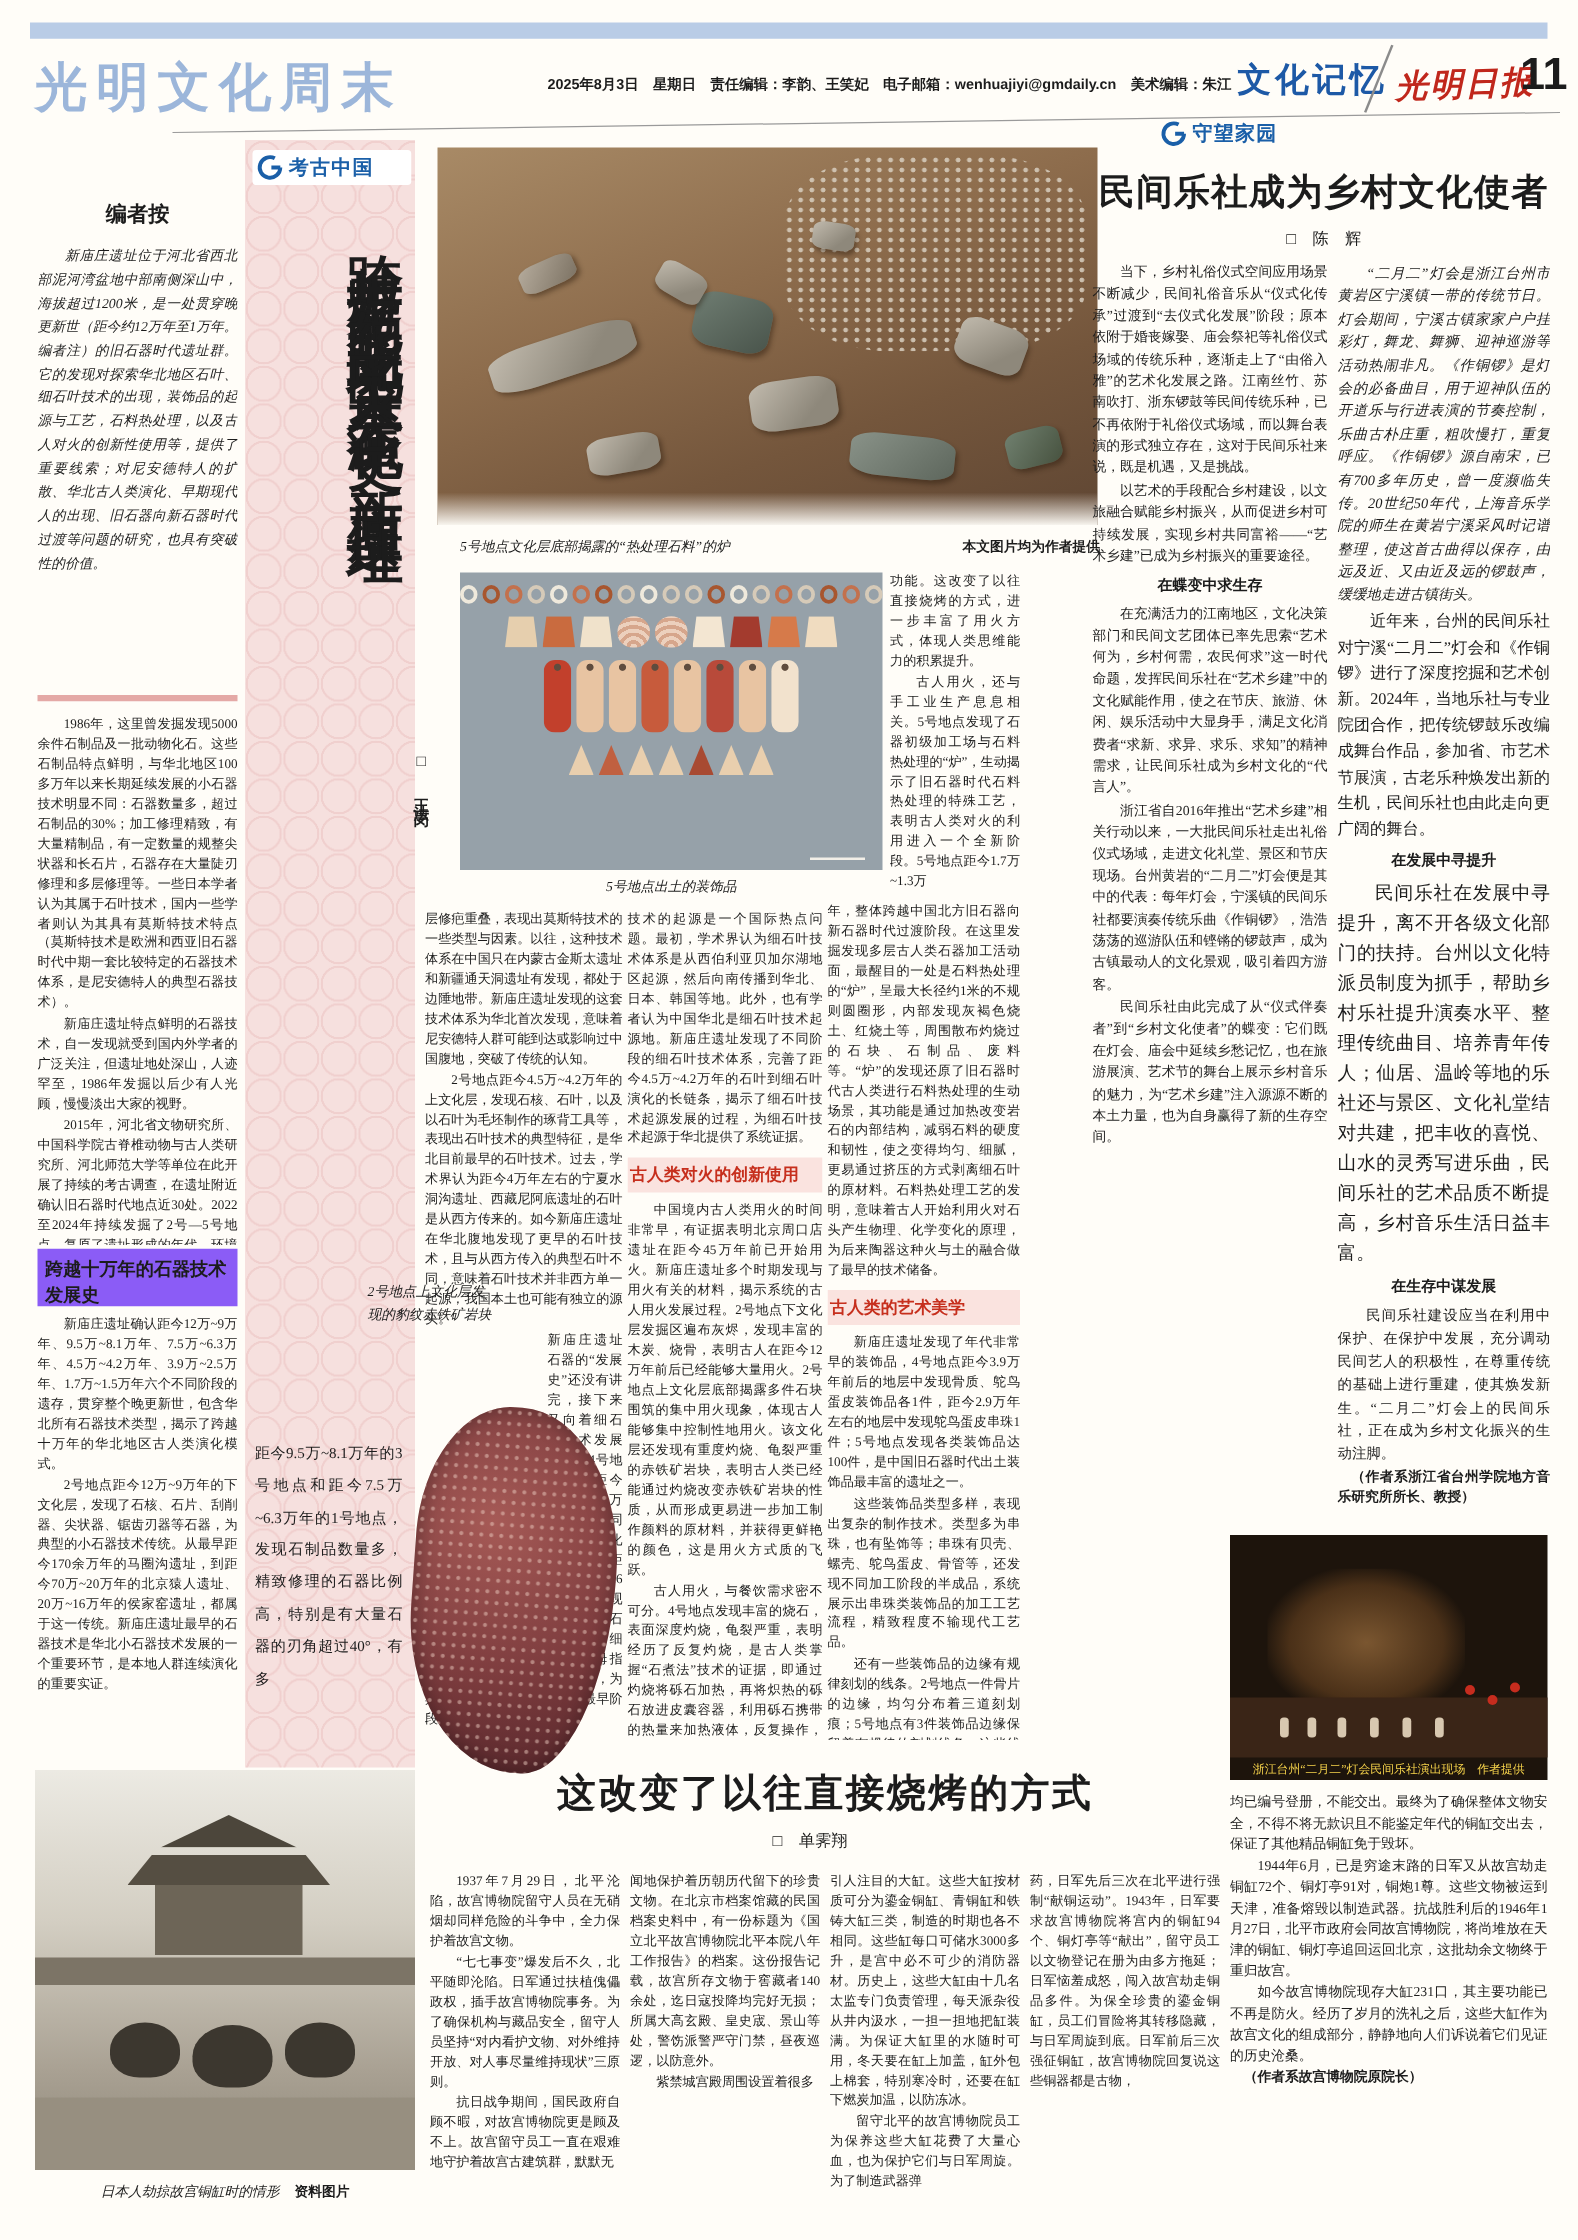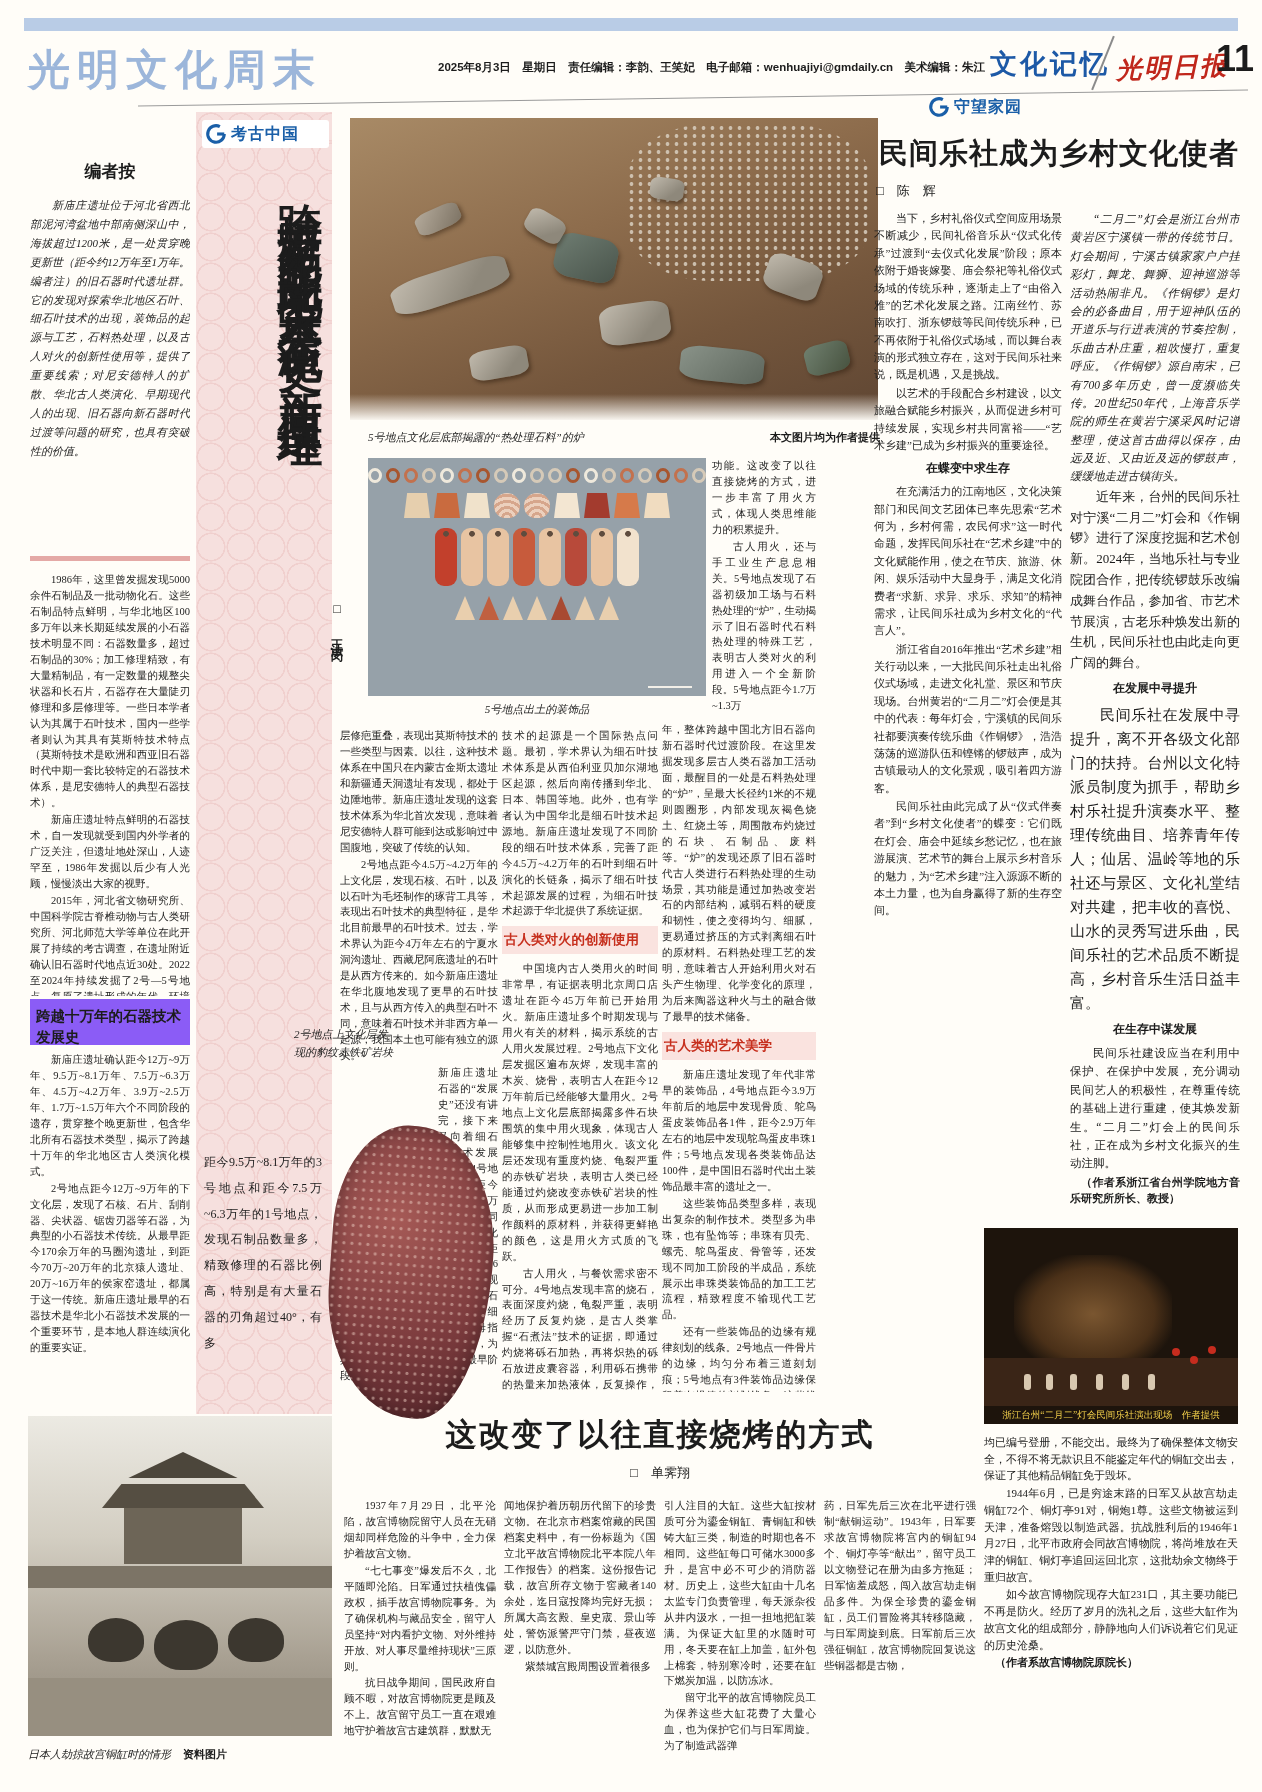--- a/index.html
+++ b/index.html
@@ -250,21 +250,21 @@
   </div>
 
 <div class="abs" style="left:928px;top:96px;display:flex;align-items:center;gap:4px">
   <svg width="22" height="22" viewBox="0 0 24 24">
       <path d="M21 12 A 9 9 0 1 1 16.2 4.0" fill="none" stroke="#1a5fa8" stroke-width="3.4"></path>
       <path d="M13.2 12 H 21" stroke="#1a5fa8" stroke-width="3.4"></path>
     </svg>
   <span class="kicker-label">守望家园</span>
 </div>
 <div class="abs" style="left:876px;top:134px;width:366px;text-align:center;font-size:29px;font-weight:900;letter-spacing:1px">民间乐社成为乡村文化使者</div>
-<div class="abs" style="left:876px;top:182px;width:366px;text-align:left;font-size:13px">□　陈　辉</div>
+<div class="abs" style="left:876px;top:182px;width:366px;text-align:center;font-size:13px">□　陈　辉</div>
 <div class="abs col" style="left:874px;top:210px;width:188px;height:1008px">
   <p class="p" style="font-size:11px;line-height:1.58">当下，乡村礼俗仪式空间应用场景不断减少，民间礼俗音乐从“仪式化传承”过渡到“去仪式化发展”阶段；原本依附于婚丧嫁娶、庙会祭祀等礼俗仪式场域的传统乐种，逐渐走上了“由俗入雅”的艺术化发展之路。江南丝竹、苏南吹打、浙东锣鼓等民间传统乐种，已不再依附于礼俗仪式场域，而以舞台表演的形式独立存在，这对于民间乐社来说，既是机遇，又是挑战。</p>
   <p class="p" style="font-size:11px;line-height:1.58">以艺术的手段配合乡村建设，以文旅融合赋能乡村振兴，从而促进乡村可持续发展，实现乡村共同富裕——“艺术乡建”已成为乡村振兴的重要途径。</p>
   <div class="plain-sub">在蝶变中求生存</div>
   <p class="p" style="font-size:11px;line-height:1.58">在充满活力的江南地区，文化决策部门和民间文艺团体已率先思索“艺术何为，乡村何需，农民何求”这一时代命题，发挥民间乐社在“艺术乡建”中的文化赋能作用，使之在节庆、旅游、休闲、娱乐活动中大显身手，满足文化消费者“求新、求异、求乐、求知”的精神需求，让民间乐社成为乡村文化的“代言人”。</p>
   <p class="p" style="font-size:11px;line-height:1.58">浙江省自2016年推出“艺术乡建”相关行动以来，一大批民间乐社走出礼俗仪式场域，走进文化礼堂、景区和节庆现场。台州黄岩的“二月二”灯会便是其中的代表：每年灯会，宁溪镇的民间乐社都要演奏传统乐曲《作铜锣》，浩浩荡荡的巡游队伍和铿锵的锣鼓声，成为古镇最动人的文化景观，吸引着四方游客。</p>
   <p class="p" style="font-size:11px;line-height:1.58">民间乐社由此完成了从“仪式伴奏者”到“乡村文化使者”的蝶变：它们既在灯会、庙会中延续乡愁记忆，也在旅游展演、艺术节的舞台上展示乡村音乐的魅力，为“艺术乡建”注入源源不断的本土力量，也为自身赢得了新的生存空间。</p>
 </div>
 <div class="abs col" style="left:1070px;top:210px;width:170px;height:1008px">
   <p class="p kai" style="font-size:11.5px;line-height:1.6">“二月二”灯会是浙江台州市黄岩区宁溪镇一带的传统节日。灯会期间，宁溪古镇家家户户挂彩灯，舞龙、舞狮、迎神巡游等活动热闹非凡。《作铜锣》是灯会的必备曲目，用于迎神队伍的开道乐与行进表演的节奏控制，乐曲古朴庄重，粗吹慢打，重复呼应。《作铜锣》源自南宋，已有700多年历史，曾一度濒临失传。20世纪50年代，上海音乐学院的师生在黄岩宁溪采风时记谱整理，使这首古曲得以保存，由远及近、又由近及远的锣鼓声，缓缓地走进古镇街头。</p>
@@ -294,27 +294,27 @@
 <div class="abs" id="bw">
   <div class="roof1 deco"></div>
     <div class="roof2 deco"></div>
     <div class="bodyw deco"></div>
     <div class="wall deco"></div>
   <div class="jar deco" style="left:60px"></div>
     <div class="jar deco" style="left:126px;width:64px;height:50px;bottom:66px"></div>
     <div class="jar deco" style="left:200px"></div>
   <div class="ground deco"></div>
 </div>
-<div class="abs" style="left:28px;top:1744px;width:304px;">
+<div class="abs" style="left:28px;top:1744px;width:304px;text-align:center">
   <span class="kai capline">日本人劫掠故宫铜缸时的情形</span>
   <span class="sans capline" style="font-weight:bold;margin-left:8px">资料图片</span>
 </div>
 
 <div class="abs" style="left:370px;top:1414px;width:580px;text-align:center;font-size:31px;font-weight:900;letter-spacing:2px">这改变了以往直接烧烤的方式</div>
-<div class="abs" style="left:370px;top:1464px;width:580px;text-align:center;font-size:13px">□　单霁翔</div>
+<div class="abs" style="left:358px;top:1464px;width:580px;text-align:center;font-size:13px">□　单霁翔</div>
 
 <div class="abs col" style="left:344px;top:1498px;width:152px;height:288px">
   <p class="p">1937年7月29日，北平沦陷，故宫博物院留守人员在无硝烟却同样危险的斗争中，全力保护着故宫文物。</p>
   <p class="p">“七七事变”爆发后不久，北平随即沦陷。日军通过扶植傀儡政权，插手故宫博物院事务。为了确保机构与藏品安全，留守人员坚持“对内看护文物、对外维持开放、对人事尽量维持现状”三原则。</p>
   <p class="p">抗日战争期间，国民政府自顾不暇，对故宫博物院更是顾及不上。故宫留守员工一直在艰难地守护着故宫古建筑群，默默无</p>
 </div>
 <div class="abs col" style="left:504px;top:1498px;width:152px;height:288px">
   <p class="p ni">闻地保护着历朝历代留下的珍贵文物。在北京市档案馆藏的民国档案史料中，有一份标题为《国立北平故宫博物院北平本院八年工作报告》的档案。这份报告记载，故宫所存文物于窖藏者140余处，迄日寇投降均完好无损；所属大高玄殿、皇史宬、景山等处，警饬派警严守门禁，昼夜巡逻，以防意外。</p>
   <p class="p">紫禁城宫殿周围设置着很多</p>
 </div>

